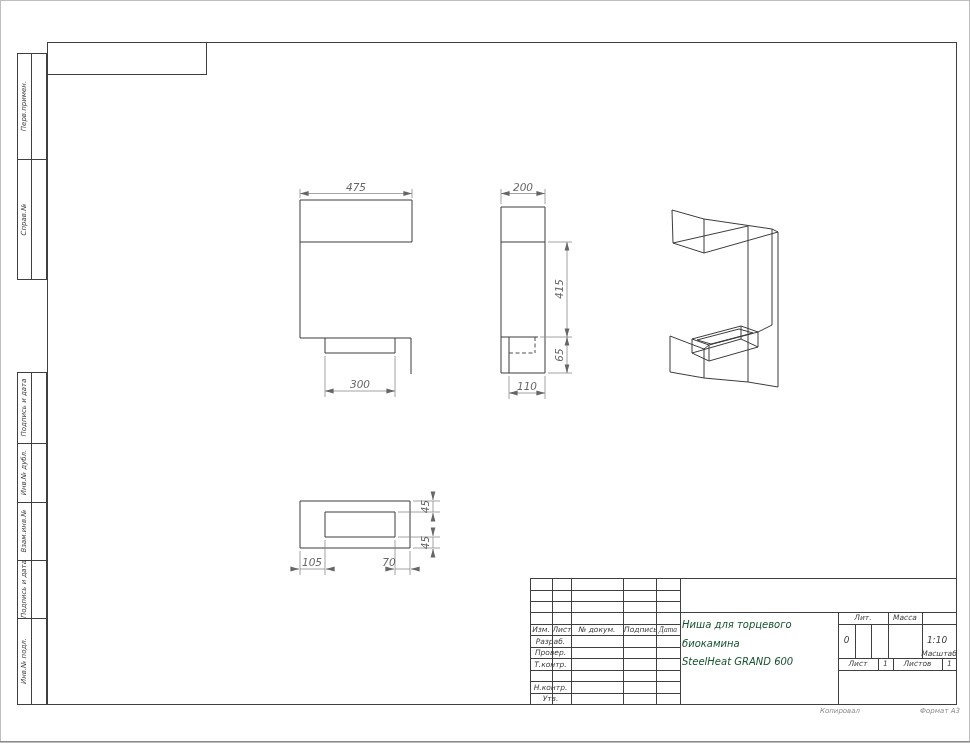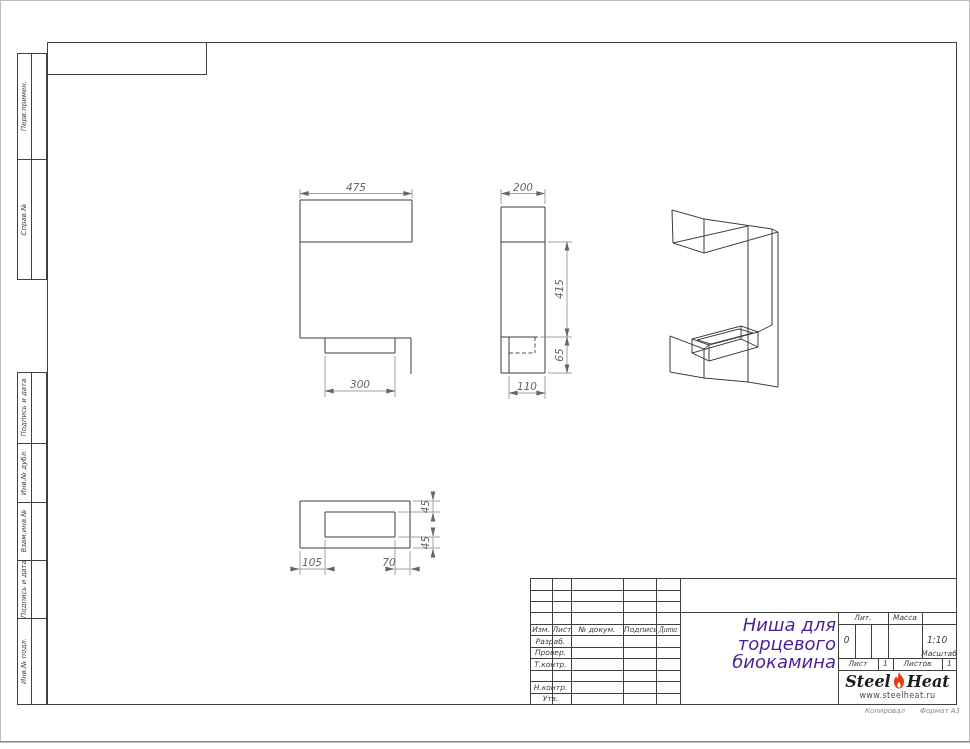--- a/index.html
+++ b/index.html
@@ -9,21 +9,21 @@
   .paper-bottom{position:absolute;left:0;top:741px;width:970px;height:1px;background:#8a8a8a;}
   .frame{position:absolute;left:47px;top:42px;width:910px;height:663px;border:1px solid #3f3f3f;box-sizing:border-box;}
   .box{position:absolute;border:1px solid #3f3f3f;box-sizing:border-box;background:transparent;}
   .hl{position:absolute;height:1px;background:#3f3f3f;}
   .vl{position:absolute;width:1px;background:#3f3f3f;}
   .vtext{position:absolute;transform:rotate(-90deg);transform-origin:0 0;
          font-size:7px;font-style:italic;color:#3c3c3c;text-align:center;line-height:13px;height:13px;white-space:nowrap;}
   .lbl{position:absolute;font-size:7.5px;font-style:italic;color:#3c3c3c;text-align:center;line-height:10px;white-space:nowrap;}
   .val{position:absolute;font-size:9px;font-style:italic;color:#3c3c3c;text-align:center;white-space:nowrap;}
   .title-cell{position:absolute;left:682px;top:614px;width:154px;height:60px;
-      font-size:18px;font-style:italic;color:#4c1d95;text-align:right;line-height:18.5px;padding-top:2px;}
+      font-size:10px;font-style:italic;color:#14532d;text-align:left;line-height:18.5px;padding-top:2px;}
   .logo-wrap{position:absolute;left:839px;top:671px;width:117px;height:33px;text-align:center;}
   .logo-line{display:flex;align-items:center;justify-content:center;gap:1px;height:20px;}
   .logo-txt{font-family:"DejaVu Serif",serif;font-style:italic;font-weight:bold;font-size:16px;color:#1c1c1c;letter-spacing:0px;}
   .logo-url{font-size:8px;color:#4a4a4a;letter-spacing:0.4px;line-height:9px;}
   .footer-txt{position:absolute;font-size:7px;font-style:italic;color:#8a8a8a;text-align:center;width:90px;}
   svg text{font-family:"DejaVu Sans",sans-serif;}
   .ln{stroke:#3c3c3c;stroke-width:1;fill:none;}
   .dsh{stroke:#3c3c3c;stroke-width:0.9;fill:none;stroke-dasharray:4 2.5;}
   .dm{stroke:#8c8c8c;stroke-width:0.8;fill:none;}
   .dtx{fill:#666;font-size:10.5px;font-style:italic;}
@@ -107,37 +107,25 @@
   <div class="val" style="left:838px;top:635px;width:17px;">0</div>
   <div class="val" style="left:922px;top:635px;width:30px;">1:10</div>
   <div class="lbl" style="left:838px;top:659px;width:40px;">Лист</div>
   <div class="lbl" style="left:878px;top:659px;width:15px;">1</div>
   <div class="lbl" style="left:893px;top:659px;width:49px;">Листов</div>
   <div class="lbl" style="left:942px;top:659px;width:15px;">1</div>
 
   <div class="title-cell">
     <div>Ниша для торцевого</div>
     <div>биокамина</div>
+    <div>SteelHeat GRAND 600</div>
   </div>
 
-  <div class="logo-wrap">
-    <div class="logo-line">
-      <span class="logo-txt">Steel</span>
-      <span style="display:inline-block;width:14px;height:18px;">
-        <svg width="14" height="18" viewBox="0 0 14 18">
-          <path d="M7,0 C8,3.5 12,5 12,9.5 C12,13.8 9.8,16.5 7,16.5 C4.2,16.5 2,13.8 2,9.5 C2,7 3.2,5.6 4.2,4.2 C4.6,6.2 6.2,6.8 6.2,4.8 C6.2,3 6.6,1.6 7,0 Z" fill="#e63b11"></path>
-          <path fill="#ffffff" d="M7,10 C7.9,11 8.6,12 8.6,13.3 C8.6,14.8 7.9,15.7 7,15.7 C6.1,15.7 5.4,14.8 5.4,13.3 C5.4,12 6.1,11 7,10 Z"></path>
-        </svg>
-      </span>
-      <span class="logo-txt">Heat</span>
-    </div>
-    <div class="logo-url">www.steelheat.ru</div>
-  </div>
 
-  <div class="footer-txt" style="left:840px;top:707px;">Копировал</div>
+  <div class="footer-txt" style="left:795px;top:707px;">Копировал</div>
   <div class="footer-txt" style="left:895px;top:707px;">Формат А3</div>
 
   <svg style="position:absolute;left:0;top:0;pointer-events:none;" width="970" height="749" viewBox="0 0 970 749">
     <defs>
       <marker id="arw" viewBox="0 0 9 6" refX="8.6" refY="3" markerWidth="9" markerHeight="6" markerUnits="userSpaceOnUse" orient="auto-start-reverse">
         <path d="M0,0.6 L8.8,3 L0,5.4 Z" fill="#666"></path>
       </marker>
     </defs>
 
     <g>

